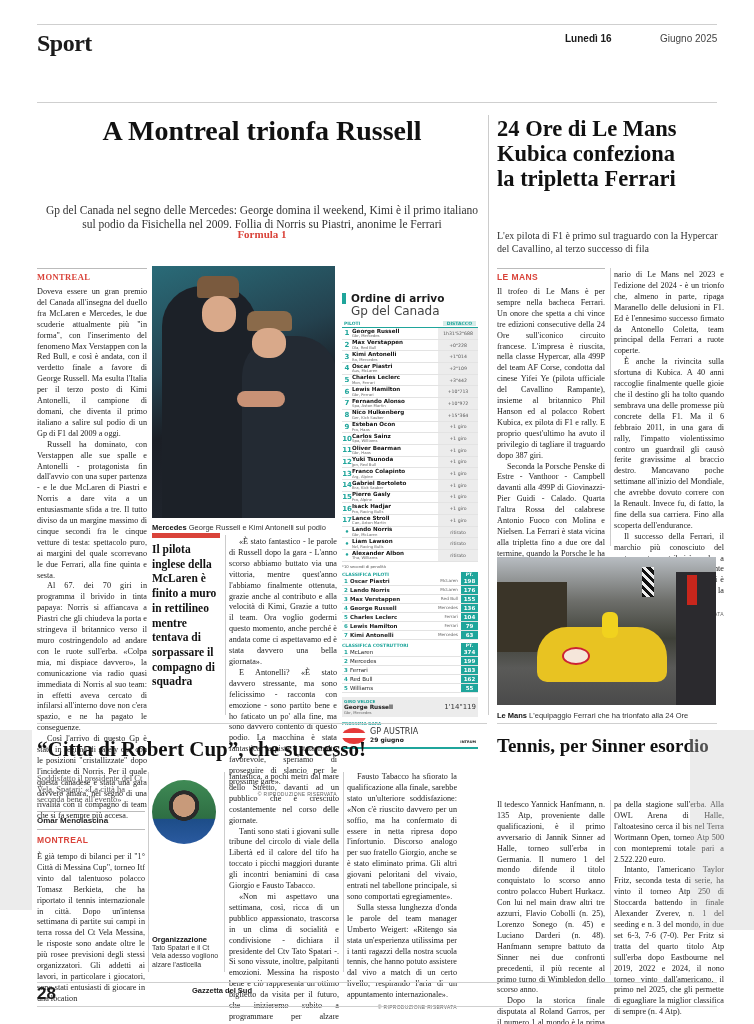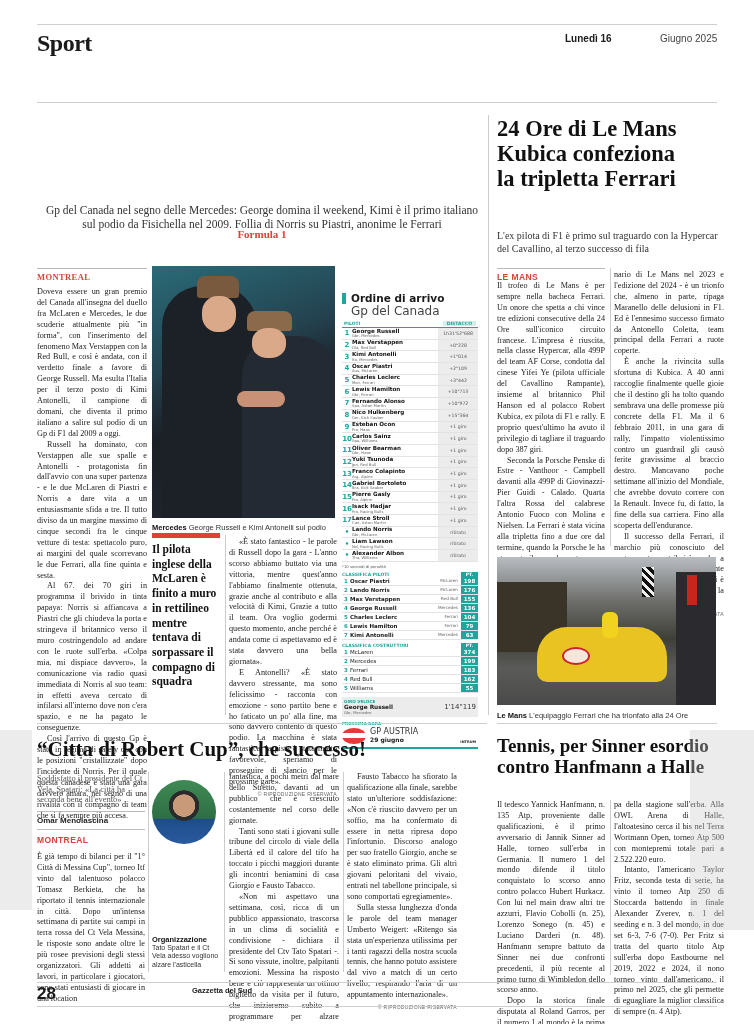--- a/index.html
+++ b/index.html
@@ -69,20 +69,21 @@
 </head>
 <body>
 
 <div class="hr" style="top:24px;"></div>
 <div class="section-title">Sport</div>
 <div class="hdr-day">Lunedì 16</div>
 <div class="hdr-month">Giugno 2025</div>
 <div class="hr" style="top:102px;"></div>
 
 <div class="headline" style="left:37px; top:116px; width:450px; font-size:28px; text-align:center;">
+  <div>A Montreal trionfa Russell</div>
 </div>
 <div class="kicker" style="left:37px; top:189px; width:450px;">Formula 1</div>
 <div class="deck" style="left:40px; top:203px; width:444px; font-size:11.5px;">Gp del Canada nel segno delle Mercedes: George domina il weekend, Kimi è il primo italiano sul podio da Fisichella nel 2009. Follia di Norris su Piastri, anonime le Ferrari</div>
 <div class="vrule" style="left:488px; top:115px; height:600px;"></div>
 
 <div class="col-rule" style="left:37px; top:268px; width:110px;"></div>
 <div class="label-red" style="left:37px; top:272px;font-family:Liberation Serif, serif;">MONTREAL</div>
 <div class="body-col" style="left:37px; top:287px; width:110px; height:425px;">
   <p>Doveva essere un gran premio del Canada all'insegna del duello fra McLaren e Mercedes, le due scuderie attualmente più "in forma", con l'inserimento del fenomeno Max Verstappen con la Red Bull, e così è andata, con il verdetto finale a favore di George Russell. Ma esulta l'Italia per il terzo posto di Kimi Antonelli, il campione di domani, che diventa il primo italiano a salire sul podio di un Gp di F1 dal 2009 a oggi.</p>
   <p>Russell ha dominato, con Verstappen alle sue spalle e Antonelli - protagonista fin dall'avvio con una super partenza - e le due McLaren di Piastri e Norris a dare vita a un entusiasmante sfida a tre. Il tutto diviso da un margine massimo di cinque secondi fra le cinque vetture di testa: spettacolo puro, ai margini del quale scorrevano le due Ferrari, alla fine quinta e sesta.</p>
@@ -386,21 +387,21 @@
 </div>
 
 <div class="headline" style="left:497px; top:116px; width:230px; font-size:22.5px; line-height:1.12;">
   <div>24 Ore di Le Mans</div>
   <div>Kubica confeziona</div>
   <div>la tripletta Ferrari</div>
 </div>
 <div class="deck" style="left:497px; top:230px; width:228px; text-align:left; font-size:10px;">L'ex pilota di F1 è primo sul traguardo con la Hypercar del Cavallino, al terzo successo di fila</div>
 <div class="col-rule" style="left:497px; top:268px; width:108px;"></div>
 <div class="label-red" style="left:497px; top:272px;">LE MANS</div>
-<div class="body-col" style="left:497px; top:281px; width:108px;">
+<div class="body-col" style="left:497px; top:287px; width:108px;">
   <p>Il trofeo di Le Mans è per sempre nella bacheca Ferrari. Un onore che spetta a chi vince tre edizioni consecutive della 24 Ore sull'iconico circuito francese. L'impresa è riuscita, nella classe Hypercar, alla 499P del team AF Corse, condotta dal cinese Yifei Ye (pilota ufficiale del Cavallino Rampante), insieme al britannico Phil Hanson ed al polacco Robert Kubica, ex pilota di F1 e rally. E proprio quest'ultimo ha avuto il privilegio di tagliare il traguardo dopo 387 giri.</p>
   <p>Seconda la Porsche Penske di Estre - Vanthoor - Campbell davanti alla 499P di Giovinazzi-Pier Guidi - Calado. Quarta l'altra Rossa del calabrese Antonio Fuoco con Molina e Nielsen. La Ferrari è stata vicina alla tripletta fino a due ore dal termine, quando la Porsche le ha strappato il secondo posto.</p>
   <p>Questa terza vittoria consecutiva per la Ferrari - dopo il prestigioso successo del cente-</p>
 </div>
 <div class="vrule" style="left:610px; top:268px; height:278px;"></div>
 <div class="body-col" style="left:614px; top:270px; width:110px;">
   <p>nario di Le Mans nel 2023 e l'edizione del 2024 - è un trionfo che, almeno in parte, ripaga Maranello delle delusioni in F1. Ed è l'ennesimo successo firmato da Antonello Coletta, team principal della Ferrari a ruote coperte.</p>
   <p>È anche la rivincita sulla sfortuna di Kubica. A 40 anni raccoglie finalmente quelle gioie che il destino gli ha tolto quando sembrava una delle promesse più concrete della F1. Ma il 6 febbraio 2011, in una gara di rally, l'impatto violentissimo contro un guardrail gli causò ferite gravissime al braccio destro. Mancavano poche settimane all'inizio del Mondiale, che avrebbe dovuto correre con la Renault. Invece fu, di fatto, la fine della sua carriera. Fino alla scoperta dell'endurance.</p>
   <p>Il successo della Ferrari, il marchio più conosciuto del motorsport, contribuirà anche a consolidare la crescente attenzione sul mondiale che si è reinventato nel 2021 lanciando la categoria "Hypercars".</p>
   <p class="repro">© RIPRODUZIONE RISERVATA</p>
@@ -416,21 +417,20 @@
   <div style="position:absolute; left:190px; top:18px; width:10px; height:30px; background:#c8261c;"></div>
 </div>
 <div class="caption" style="left:497px; top:711px; width:228px;">
   <b>Le Mans</b>
   <span>L'equipaggio Ferrari che ha trionfato alla 24 Ore</span>
 </div>
 <div class="hr" style="left:497px; top:723px; right:37px;"></div>
 
 <div class="headline" style="left:497px; top:736px; width:230px; font-size:19px;">
   <div>Tennis, per Sinner esordio</div>
-  <div>contro Hanfmann a Halle</div>
 </div>
 <div class="body-col" style="left:497px; top:800px; width:108px;">
   <p>Il tedesco Yannick Hanfmann, n. 135 Atp, proveniente dalle qualificazioni, è il primo avversario di Jannik Sinner ad Halle, torneo sull'erba in Germania. Il numero 1 del mondo difende il titolo conquistato lo scorso anno contro polacco Hubert Hurkacz. Con lui nel main draw altri tre azzurri, Flavio Cobolli (n. 25), Lorenzo Sonego (n. 45) e Luciano Darderi (n. 48). Hanfmann sempre battuto da Sinner nei due confronti precedenti, il più recente al primo turno di Wimbledon dello scorso anno.</p>
   <p>Dopo la storica finale disputata al Roland Garros, per il numero 1 al mondo è la prima tap-</p>
 </div>
 <div class="vrule" style="left:610px; top:800px; height:175px;"></div>
 <div class="body-col" style="left:614px; top:800px; width:110px;">
   <p>pa della stagione sull'erba. Alla OWL Arena di Halle, l'altoatesino cerca il bis nel Terra Wortmann Open, torneo Atp 500 con montepremi totale pari a 2.522.220 euro.</p>
   <p>Intanto, l'americano Taylor Fritz, seconda testa di serie, ha vinto il torneo Atp 250 di Stoccarda battendo in finale Alexander Zverev, n. 1 del seeding e n. 3 del mondo, in due set 6-3, 7-6 (7-0). Per Fritz si tratta del quarto titolo Atp sull'erba dopo Eastbourne nel 2019, 2022 e 2024, il nono torneo vinto dall'americano, il primo nel 2025, che gli permette di eguagliare la miglior classifica di sempre (n. 4 Atp).</p>
 </div>

